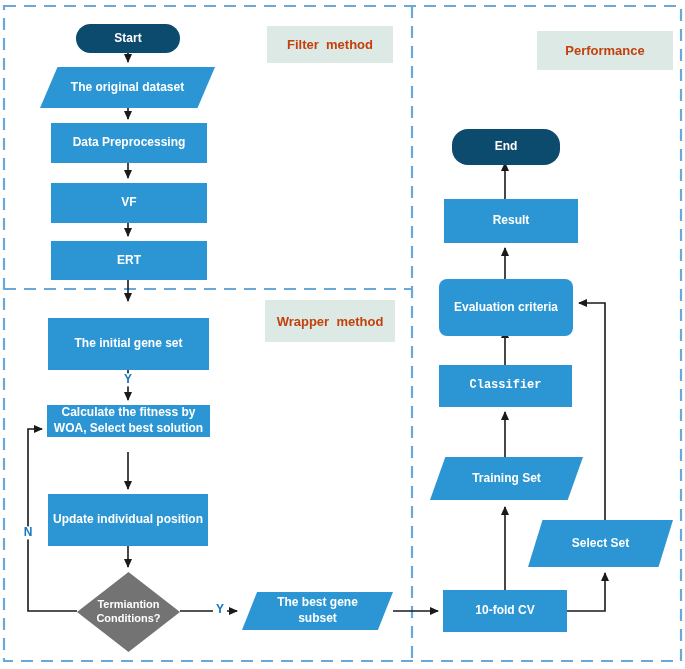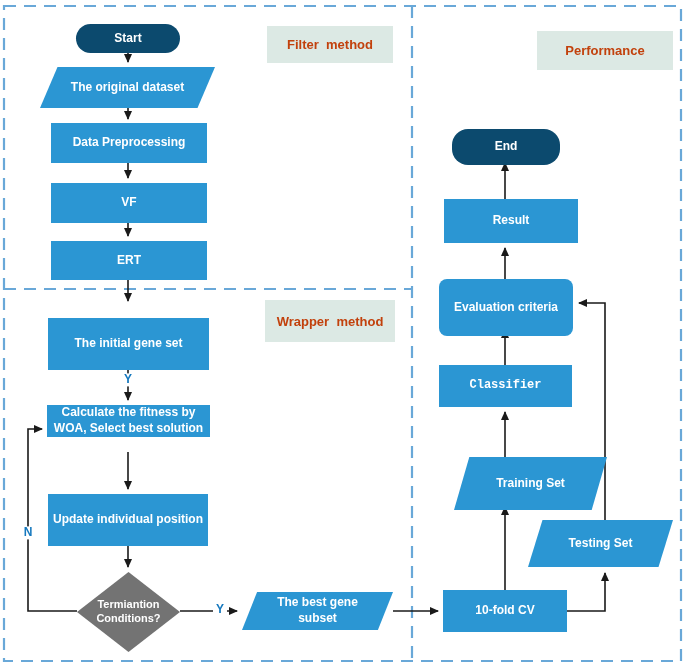--- a/index.html
+++ b/index.html
@@ -34,21 +34,21 @@
   .n-preproc{left:51px;top:123px;width:156px;height:40px;}
   .n-vf{left:51px;top:183px;width:156px;height:40px;}
   .n-ert{left:51px;top:241px;width:156px;height:39px;}
   .n-initset{left:48px;top:306px;width:161px;height:52px;margin-top:12px;}
   .n-calc{left:47px;top:405px;width:163px;height:32px;}
   .n-update{left:48px;top:494px;width:160px;height:52px;}
   .n-diamond{left:77px;top:572px;width:103px;height:80px;}
   .n-bestgene{left:242px;top:592px;width:151px;height:38px;}
   .n-cv{left:443px;top:590px;width:124px;height:42px;}
   .n-testing{left:528px;top:520px;width:145px;height:47px;}
-  .n-training{left:454px;top:457px;width:153px;height:53px;}
+  .n-training{left:430px;top:457px;width:153px;height:43px;}
   .n-classifier{left:439px;top:365px;width:133px;height:42px;font-family:Liberation Mono, monospace;}
   .n-eval{left:439px;top:279px;width:134px;height:57px;border-radius:8px;}
   .n-result{left:444px;top:199px;width:134px;height:44px;}
   .n-end{left:452px;top:129px;width:108px;height:36px;}
   
   .s-filter{left:267px;top:26px;width:126px;height:37px;}
   .s-wrapper{left:265px;top:300px;width:130px;height:42px;}
   .s-perf{left:537px;top:31px;width:136px;height:39px;}
   
   .el-y1{left:128px;top:380px;}
@@ -113,21 +113,21 @@
   </div>
   <div class="node n-update">Update individual position</div>
   <div class="node diamond n-diamond">
     <span style="width:82px">Termiantion Conditions?</span>
   </div>
   <div class="node para n-bestgene">
     <span style="width:100px">The best gene subset</span>
   </div>
 
   <div class="node n-cv">10-fold CV</div>
-  <div class="node para n-testing">Testing Set</div>
+  <div class="node para n-testing">Select Set</div>
   <div class="node para n-training">Training Set</div>
   <div class="node n-classifier">Classifier</div>
   <div class="node n-eval">Evaluation criteria</div>
   <div class="node n-result">Result</div>
   <div class="node pill n-end">End</div>
 
   <span class="edge-label el-y1">Y</span>
   <span class="edge-label el-n">N</span>
   <span class="edge-label el-y2">Y</span>
 

